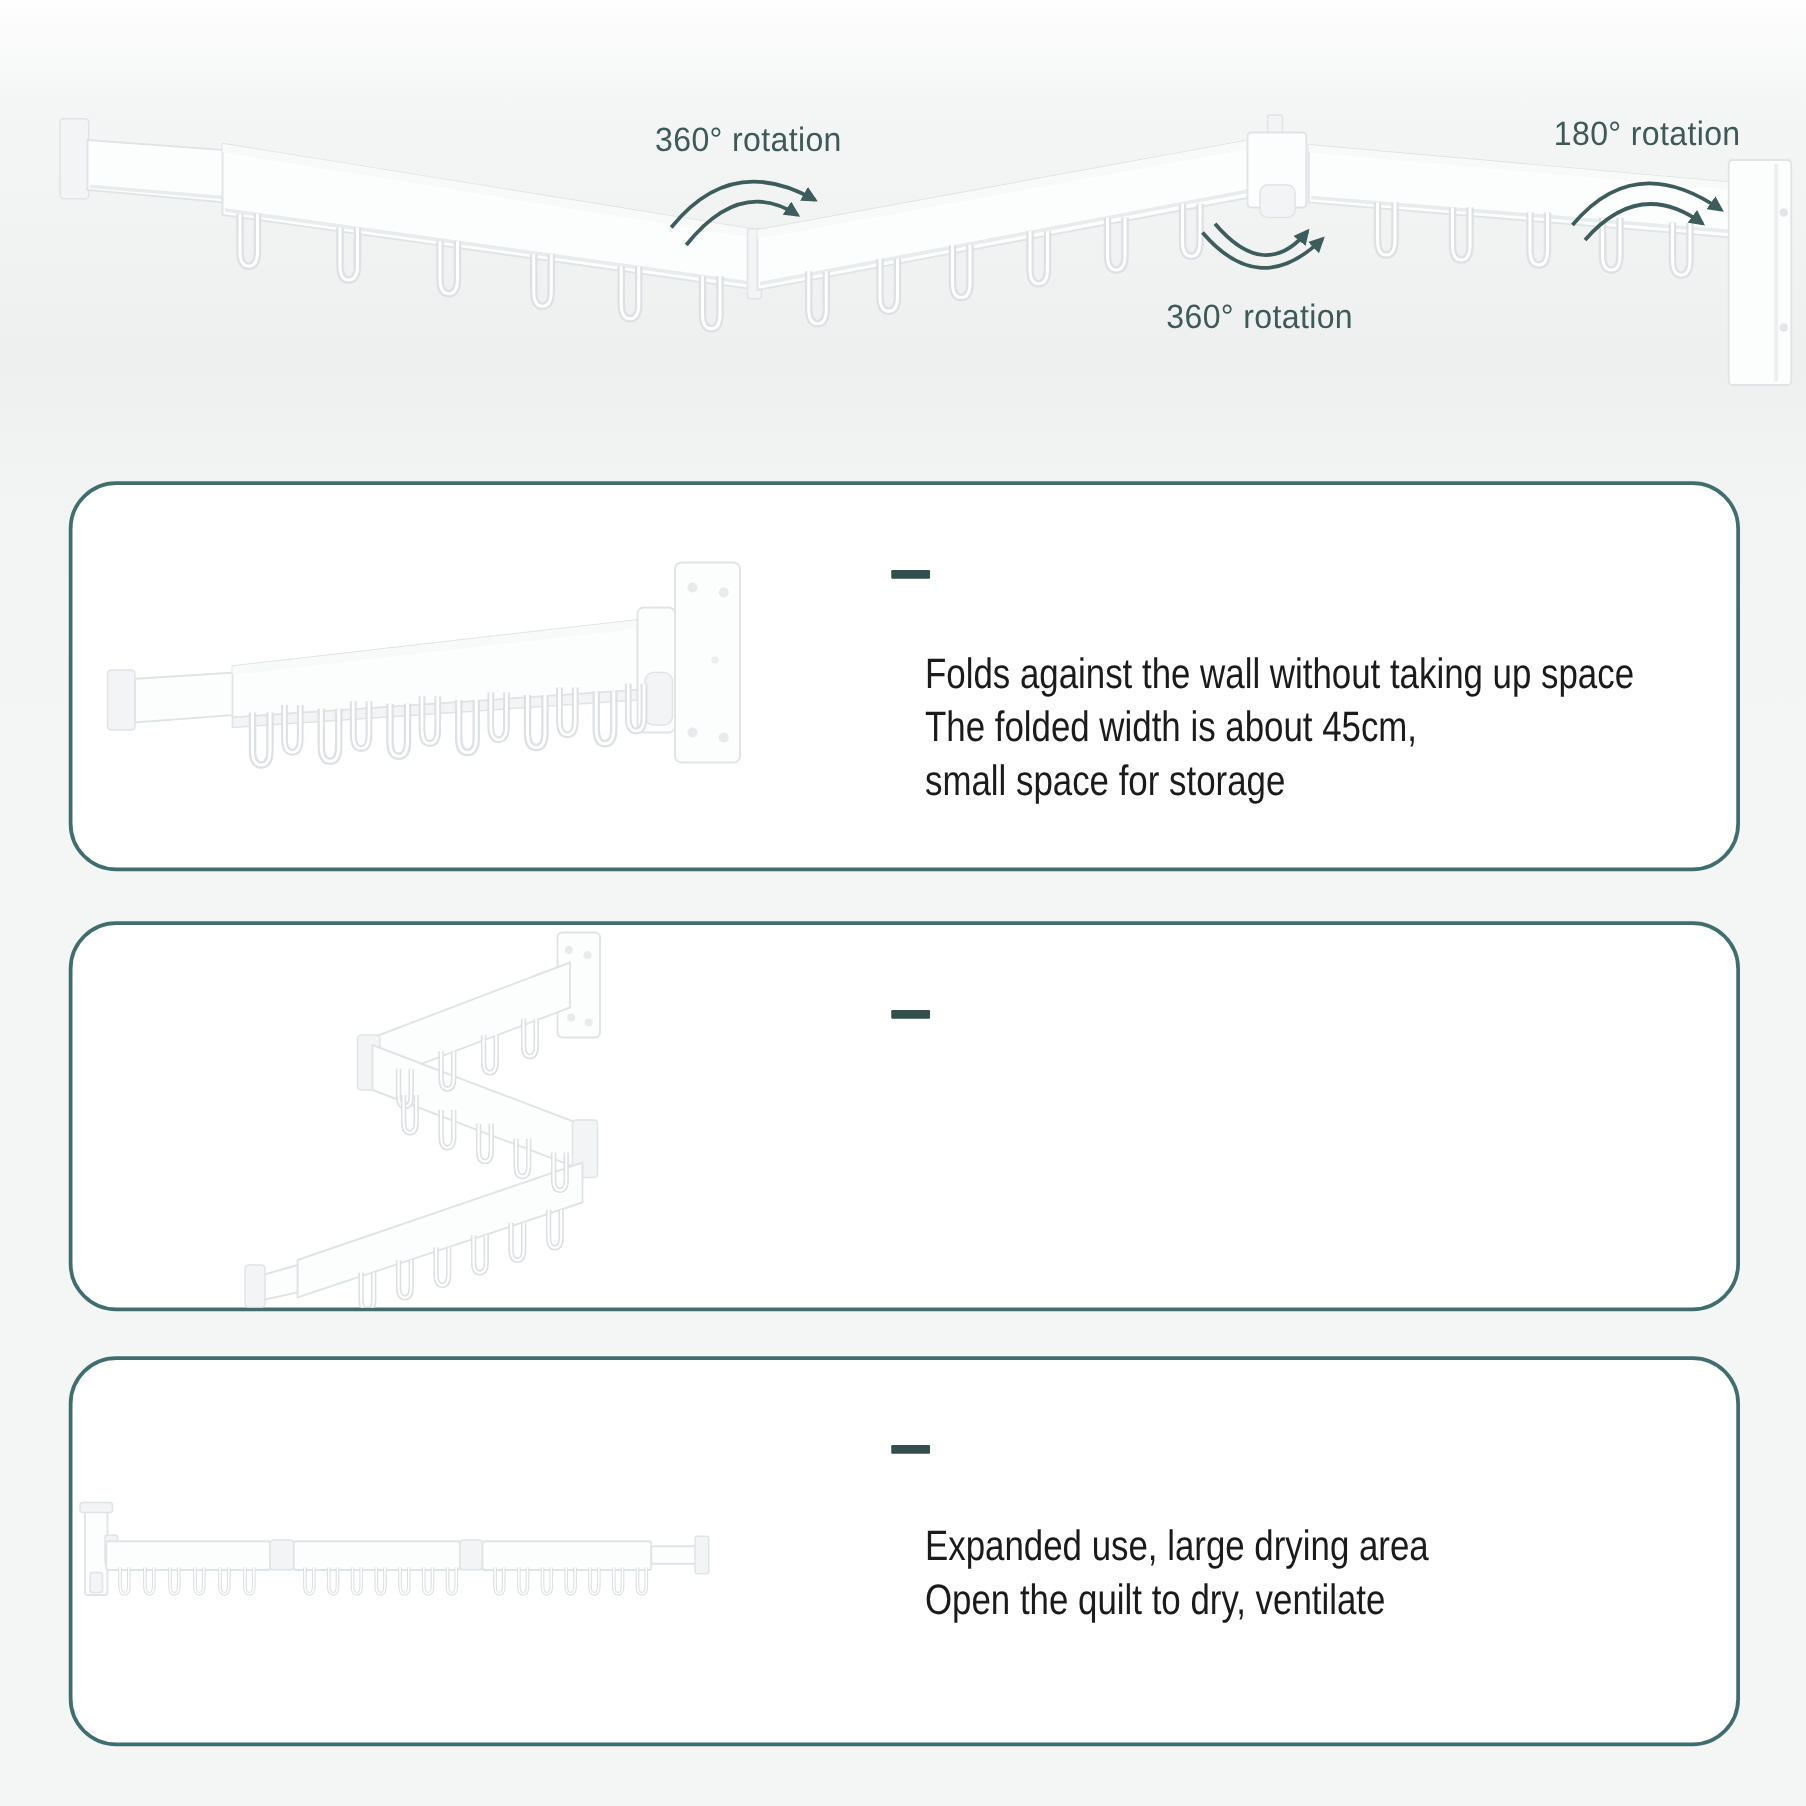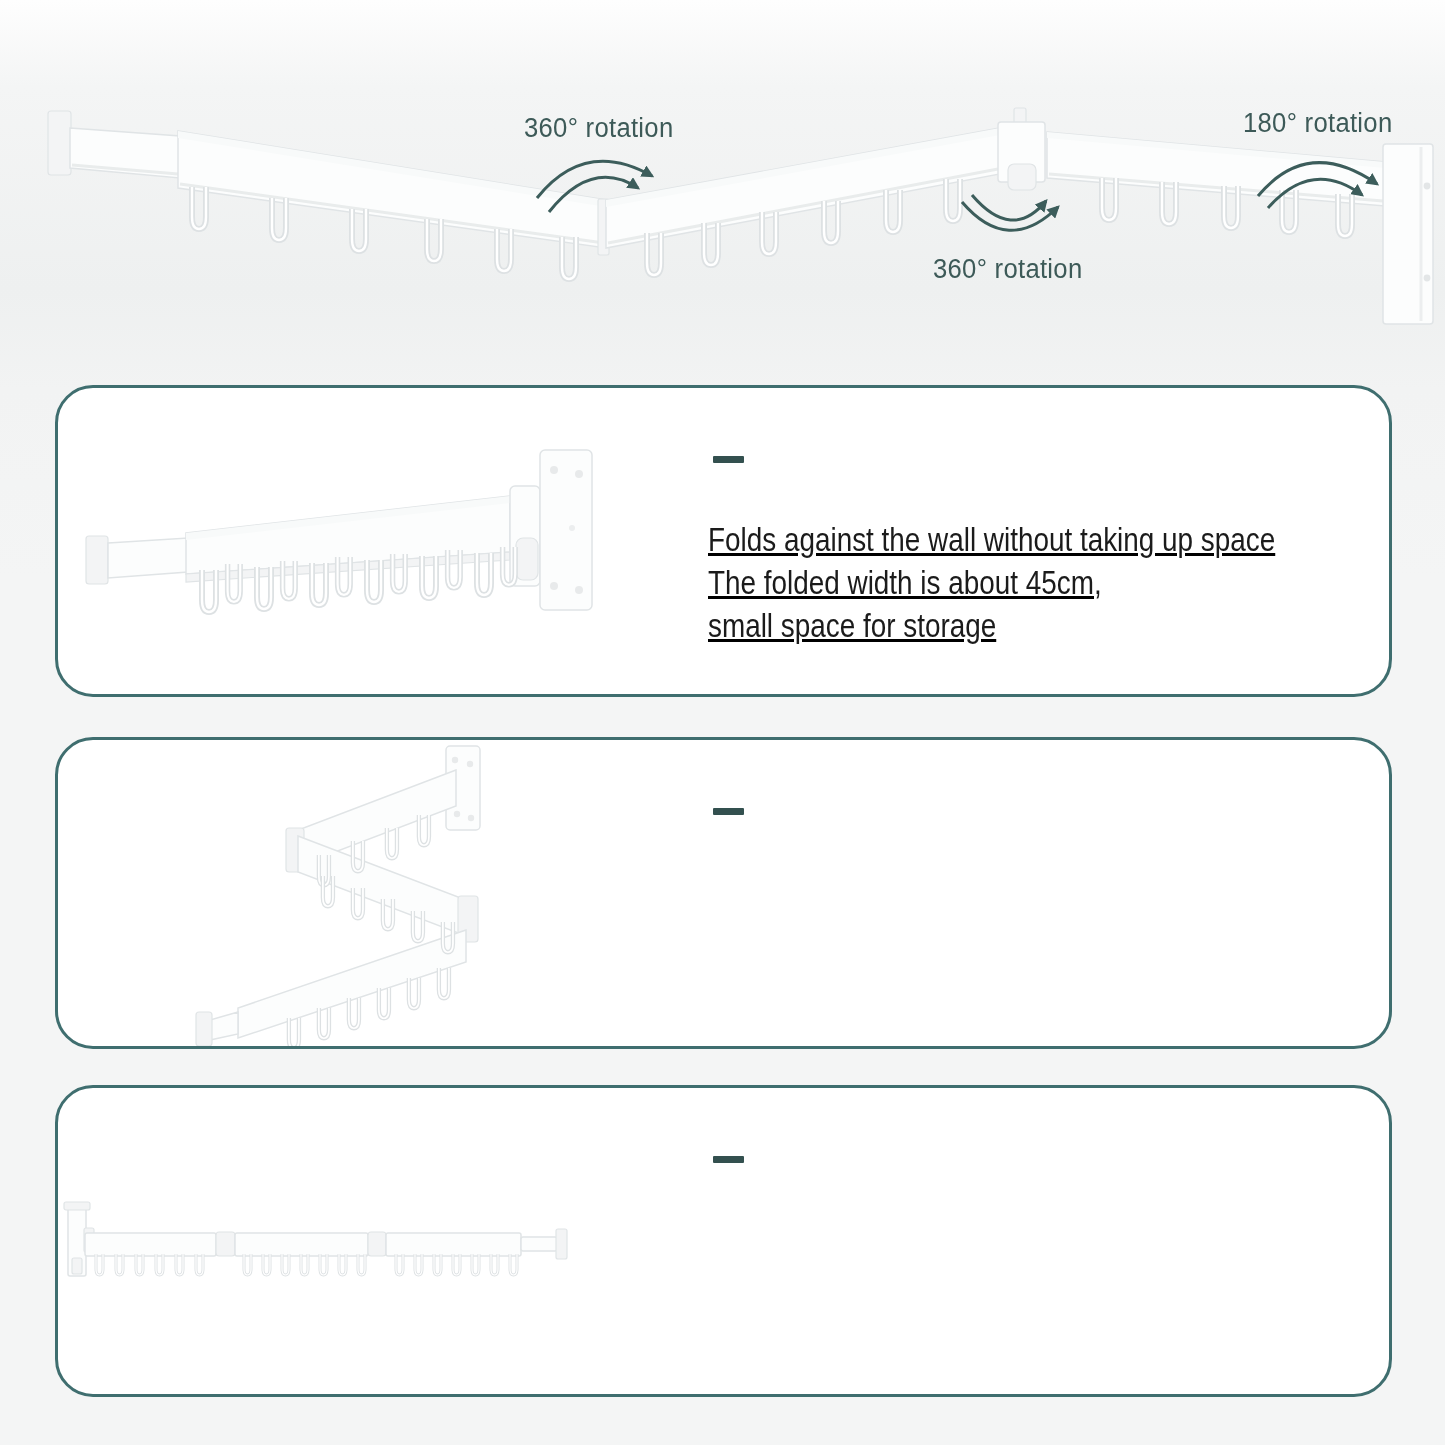--- a/index.html
+++ b/index.html
@@ -1,33 +1,33 @@
 <!DOCTYPE html>
 <html><head>
 <meta charset="utf-8">
 <style>
   html,body{margin:0;padding:0;background:#e9ebeb;}
   .page{
     position:relative;width:1445px;height:1445px;overflow:hidden;
     background:linear-gradient(180deg,#fefefe 0%,#f4f5f5 6%,#eef0f0 20%,#f2f3f3 27%,#f4f5f5 40%,#f4f5f5 100%);
     font-family:"Liberation Sans","DejaVu Sans",sans-serif;
   }
-  .hero{position:absolute;left:0;top:16px;width:1340px;height:365px;}
+  .hero{position:absolute;left:0;top:0;width:1340px;height:365px;}
   .hero svg{position:absolute;left:0;top:0;}
   .ann{
     position:absolute;color:#3d5a58;font-size:27px;letter-spacing:.3px;
     transform:scaleX(.95);transform-origin:0 0;white-space:nowrap;
   }
   .panel{
     position:absolute;left:55px;width:1331px;height:306px;
     background:#ffffff;border:3px solid #3f6e6f;border-radius:38px;
   }
   .panel svg{position:absolute;left:0;top:0;}
   .dash{position:absolute;left:655px;top:68px;width:31px;height:7px;background:#33504f;border-radius:1px;}
-  .lines{position:absolute;left:650px;text-decoration:underline;}
+  .lines{position:absolute;left:682px;}
   .lines p{
     margin:0;padding:0;font-size:34px;line-height:43px;color:#1b1b1b;
     transform:scaleX(.82);transform-origin:0 0;white-space:nowrap;
   }
   .bar{fill:#fcfdfd;stroke:#e0e4e6;stroke-width:1.5;}
   .face{fill:#f3f4f5;stroke:#e0e4e6;stroke-width:1.2;}
   .soft{fill:#f8fafa;stroke:none;}
   .edge{stroke:#e9ecec;stroke-width:3;fill:none;}
   .arrow{stroke:#3c5d5b;stroke-width:3;fill:none;}
 </style>
@@ -266,15 +266,19 @@
         <use href="#hk4" transform="translate(336,166) scale(0.5)"></use>
           <use href="#hk4" transform="translate(355,166) scale(0.5)"></use>
         <use href="#hk4" transform="translate(374,166) scale(0.5)"></use>
           <use href="#hk4" transform="translate(393,166) scale(0.5)"></use>
         <use href="#hk4" transform="translate(412,166) scale(0.5)"></use>
           <use href="#hk4" transform="translate(431,166) scale(0.5)"></use>
         <use href="#hk4" transform="translate(450,166) scale(0.5)"></use>
       </g>
     </svg>
     <div class="dash"></div>
+    <div class="lines" style="top:128px">
+      <p>Expanded use, large drying area</p>
+      <p>Open the quilt to dry, ventilate</p>
+    </div>
   </div>
 
 </div>
 
 </body></html>

